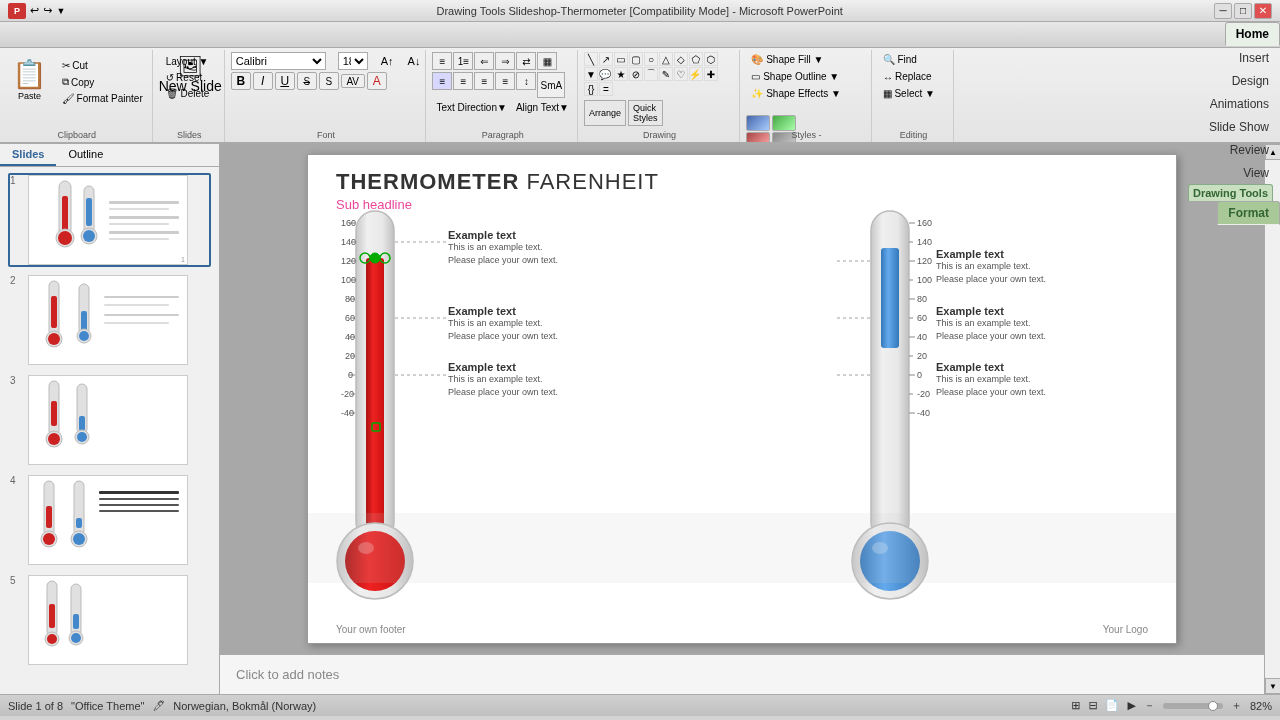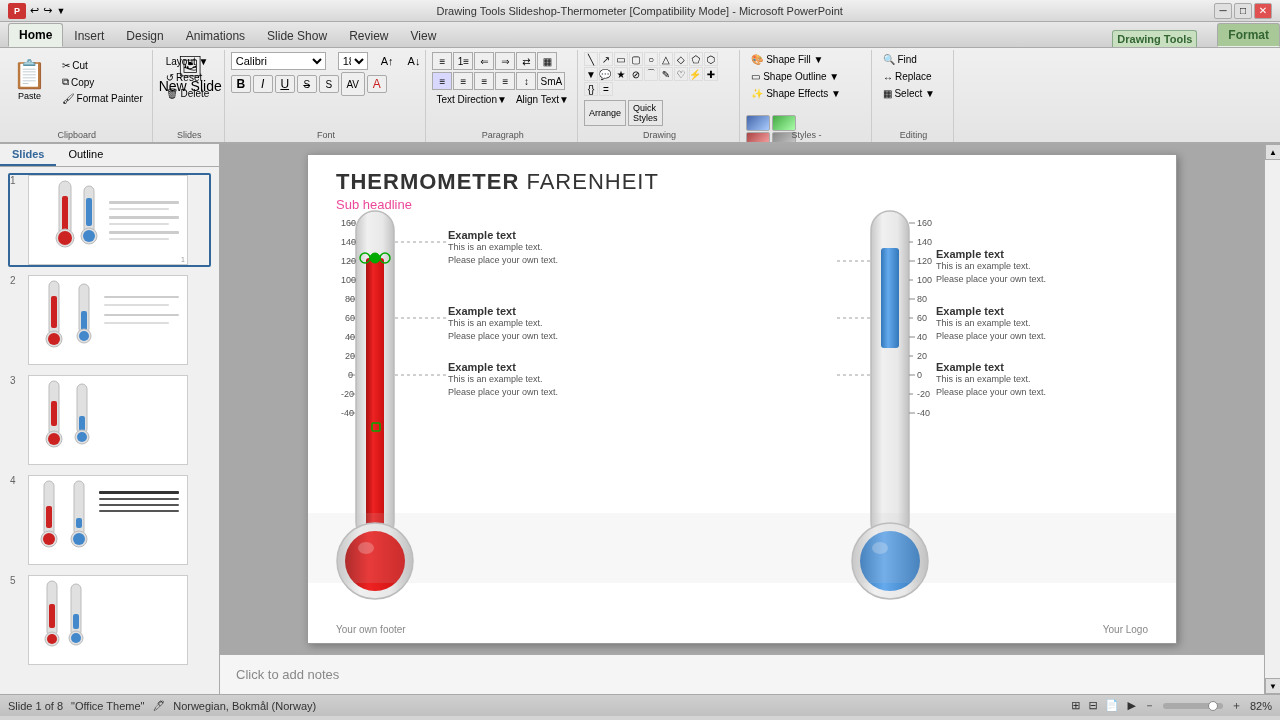--- a/index.html
+++ b/index.html
@@ -187,30 +187,30 @@
     <span style="font-size:9px;cursor:pointer;">▼</span>
   </div>
   <div class="title-text">Drawing Tools   Slideshop-Thermometer [Compatibility Mode] - Microsoft PowerPoint</div>
   <div class="win-controls">
     <div class="win-btn">─</div>
     <div class="win-btn">□</div>
     <div class="win-btn close">✕</div>
   </div>
 </div>
 
-<div id="ribbon-tabs" style="display:flex;align-items:flex-end;height:26px;background:linear-gradient(to bottom,#e8e8e8,#d0d0d0);border-bottom:1px solid #aaa;padding-left:8px;position:relative;">
+<div id="ribbon-tabs" style="display:flex;align-items:flex-end;height:26px;background:linear-gradient(to bottom,#e8e8e8,#d0d0d0);border-bottom:1px solid #aaa;padding-left:8px;position:relative;flex-direction:column;">
   <div class="ribbon-tab active">Home</div>
   <div class="ribbon-tab">Insert</div>
   <div class="ribbon-tab">Design</div>
   <div class="ribbon-tab">Animations</div>
   <div class="ribbon-tab">Slide Show</div>
   <div class="ribbon-tab">Review</div>
   <div class="ribbon-tab">View</div>
   <div style="flex:1;"></div>
-  <div style="font-size:11px;color:#336633;background:#c8e0c0;padding:2px 4px;border:1px solid #88aa88;border-bottom:none;border-radius:3px 3px 0 0;margin-right:20px;font-weight:bold;">Drawing Tools</div>
+  <div style="font-size:11px;color:#336633;background:#c8e0c0;padding:2px 4px;border:1px solid #88aa88;border-bottom:none;border-radius:3px 3px 0 0;margin-right:7px;font-weight:bold;">Drawing Tools</div>
   <div class="ribbon-tab contextual active">Format</div>
 </div>
 
 <div id="ribbon" style="height:96px;background:linear-gradient(to bottom,#f0f0f0,#e4e4e4);border-bottom:2px solid #aaa;display:flex;align-items:stretch;padding:2px 2px 0 2px;font-size:10px;overflow:hidden;">
 
   <div class="r-section" style="min-width:70px;padding:2px 4px;border-right:1px solid #ccc;position:relative;">
     <div class="r-top" style="display:flex;gap:4px;padding-bottom:14px;">
       <div class="big-btn" style="display:flex;flex-direction:column;align-items:center;">
         <div style="font-size:28px;">📋</div>
         <div style="font-size:9px;">Paste</div>
@@ -254,21 +254,21 @@
         <select class="font-size-select" style="width:30px;height:18px;font-size:11px;border:1px solid #aaa;"><option>18</option></select>
         <div style="font-size:11px;cursor:pointer;padding:1px;">A↑</div>
         <div style="font-size:11px;cursor:pointer;padding:1px;">A↓</div>
       </div>
       <div style="display:flex;gap:2px;align-items:center;">
         <button style="font-weight:bold;font-size:12px;width:20px;height:18px;cursor:pointer;border:1px solid #aaa;border-radius:2px;">B</button>
         <button style="font-style:italic;font-size:12px;width:20px;height:18px;cursor:pointer;border:1px solid #aaa;border-radius:2px;">I</button>
         <button style="text-decoration:underline;font-size:12px;width:20px;height:18px;cursor:pointer;border:1px solid #aaa;border-radius:2px;">U</button>
         <button style="text-decoration:line-through;font-size:10px;width:20px;height:18px;cursor:pointer;border:1px solid #aaa;border-radius:2px;">S</button>
         <button style="font-size:10px;width:20px;height:18px;cursor:pointer;border:1px solid #aaa;border-radius:2px;">S</button>
-        <button style="font-size:10px;width:24px;height:24px;cursor:pointer;border:1px solid #aaa;border-radius:2px;">AV</button>
+        <button style="font-size:10px;width:24px;height:14px;cursor:pointer;border:1px solid #aaa;border-radius:2px;">AV</button>
         <button style="font-size:12px;width:20px;height:18px;cursor:pointer;border:1px solid #aaa;border-radius:2px;color:#cc2222;">A</button>
       </div>
     </div>
     <div class="r-section-label">Font</div>
   </div>
 
   <div class="r-section" style="min-width:110px;padding:2px 4px;border-right:1px solid #ccc;position:relative;">
     <div style="display:flex;flex-direction:column;gap:2px;padding-bottom:14px;">
       <div style="display:flex;gap:1px;">
         <button style="font-size:10px;width:20px;height:18px;cursor:pointer;border:1px solid #aaa;">≡</button>
@@ -277,21 +277,21 @@
         <button style="font-size:10px;width:20px;height:18px;cursor:pointer;border:1px solid #aaa;">⇒</button>
         <button style="font-size:10px;width:20px;height:18px;cursor:pointer;border:1px solid #aaa;">⇄</button>
         <button style="font-size:10px;width:20px;height:18px;cursor:pointer;border:1px solid #aaa;">▦</button>
       </div>
       <div style="display:flex;gap:1px;">
         <button style="font-size:10px;width:20px;height:18px;cursor:pointer;border:1px solid #aaa;background:#d8d8ff;">≡</button>
         <button style="font-size:10px;width:20px;height:18px;cursor:pointer;border:1px solid #aaa;">≡</button>
         <button style="font-size:10px;width:20px;height:18px;cursor:pointer;border:1px solid #aaa;">≡</button>
         <button style="font-size:10px;width:20px;height:18px;cursor:pointer;border:1px solid #aaa;">≡</button>
         <button style="font-size:10px;width:20px;height:18px;cursor:pointer;border:1px solid #aaa;">↕</button>
-        <button style="font-size:10px;width:28px;height:18px;cursor:pointer;border:1px solid #aaa;">SmA</button>
+        <button style="font-size:10px;width:28px;height:26px;cursor:pointer;border:1px solid #aaa;">SmA</button>
       </div>
       <div style="display:flex;gap:1px;font-size:10px;">
         <span style="cursor:pointer;padding:1px 3px;border:1px solid transparent;">Text Direction▼</span>
         <span style="cursor:pointer;padding:1px 3px;border:1px solid transparent;">Align Text▼</span>
       </div>
     </div>
     <div class="r-section-label">Paragraph</div>
   </div>
 
   <div class="r-section" style="min-width:160px;padding:2px 4px;border-right:1px solid #ccc;position:relative;">

